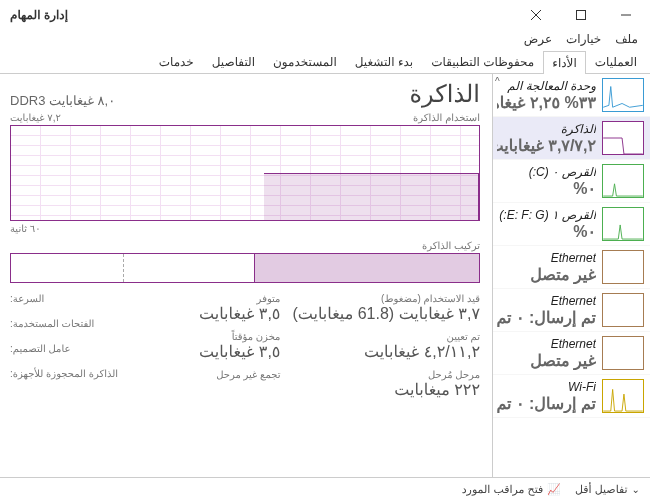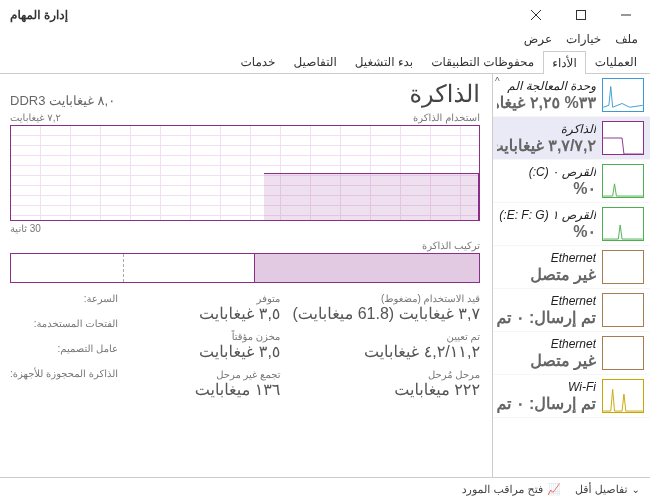--- a/index.html
+++ b/index.html
@@ -46,21 +46,21 @@
 
 .comp-label { font-size: 10px; color: #777; margin-bottom: 2px; }
 .comp-bar { height: 30px; border: 1px solid #8a2e8a; background: #fff; display: flex; margin-bottom: 10px; }
 .comp-seg1 { width: 48%; background: rgba(138,46,138,0.25); border-left: 1px solid #8a2e8a; }
 .comp-seg2 { width: 28%; border-left: 1px dashed #aaa; }
 
 .stats { display: flex; gap: 12px; }
 .stats-col { display: flex; flex-direction: column; gap: 8px; }
 .stat-label { font-size: 10px; color: #777; }
 .stat-val { font-size: 16px; color: #555; }
-.spec-col { margin-right: auto; text-align: right; direction: rtl; }
+.spec-col { margin-right: auto; text-align: left; direction: rtl; }
 .spec-row { font-size: 10px; color: #777; margin-bottom: 6px; }
 
 .statusbar { height: 24px; border-top: 1px solid #ccc; display: flex; align-items: center; padding: 0 10px; gap: 14px; font-size: 11px; color: #444; }
 .status-item { display: flex; align-items: center; gap: 4px; cursor: default; }
 .chev { font-size: 10px; }
 
 
 .spark { position: absolute; bottom: 0; left: 0; width: 100%; height: 100%; }
 </style>
 </head>
@@ -92,20 +92,21 @@
   <span>ملف</span>
   <span>خيارات</span>
   <span>عرض</span>
 </div>
 
 <div class="tabs">
   <div class="tab">العمليات</div>
   <div class="tab active">الأداء</div>
   <div class="tab">محفوظات التطبيقات</div>
   <div class="tab">بدء التشغيل</div>
+  <div class="tab">المستخدمون</div>
   <div class="tab">التفاصيل</div>
   <div class="tab">خدمات</div>
 </div>
 
 <div class="content">
 
   <div class="sidebar">
     <div class="sidebar-scroll">^</div>
 
     <div class="side-item">
@@ -199,21 +200,21 @@
       <div class="main-sub">٨,٠ غيغابايت DDR3</div>
     </div>
 
     <div class="chart-label-row">
       <span>استخدام الذاكرة</span>
       <span>٧,٢ غيغابايت</span>
     </div>
     <div class="chart">
       <div class="chart-fill"></div>
     </div>
-    <div class="chart-time">30 ثانية</div>
+    <div class="chart-time">٦٠ ثانية</div>
 
     <div class="comp-label">تركيب الذاكرة</div>
     <div class="comp-bar">
       <div class="comp-seg1"></div>
       <div class="comp-seg2"></div>
     </div>
 
     <div class="stats">
       <div class="stats-col">
         <div>
@@ -233,21 +234,20 @@
         <div>
             <div class="stat-label">متوفر</div>
             <div class="stat-val">٣,٥ غيغابايت</div>
           </div>
         <div>
             <div class="stat-label">مخزن مؤقتاً</div>
             <div class="stat-val">٣,٥ غيغابايت</div>
           </div>
         <div>
             <div class="stat-label">تجمع غير مرحل</div>
-            <div class="stat-val">١٣٦ ميغابايت</div>
           </div>
       </div>
       <div class="stats-col spec-col">
         <div class="spec-row">السرعة:</div>
         <div class="spec-row">الفتحات المستخدمة:</div>
         <div class="spec-row">عامل التصميم:</div>
         <div class="spec-row">الذاكرة المحجوزة للأجهزة:</div>
       </div>
     </div>
   </div>

